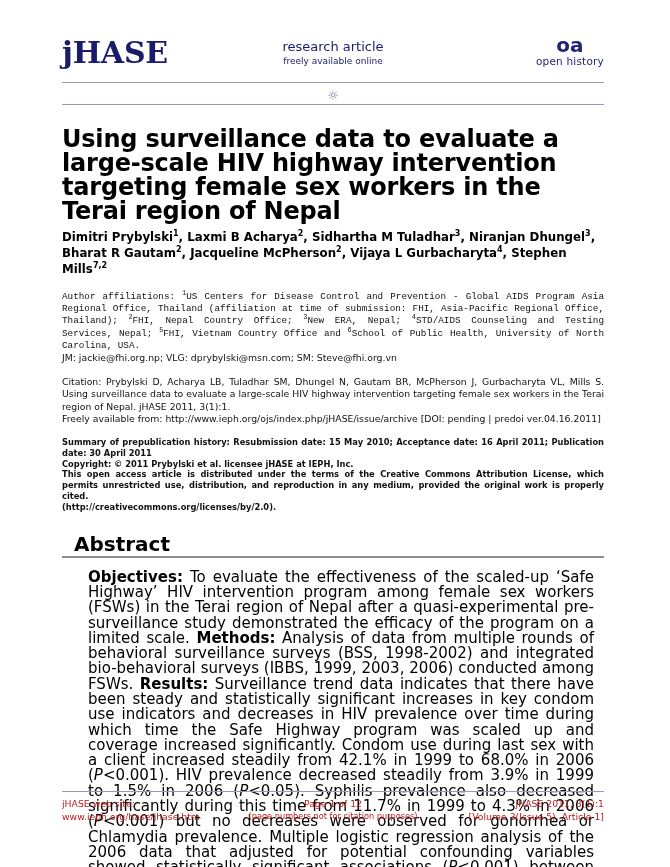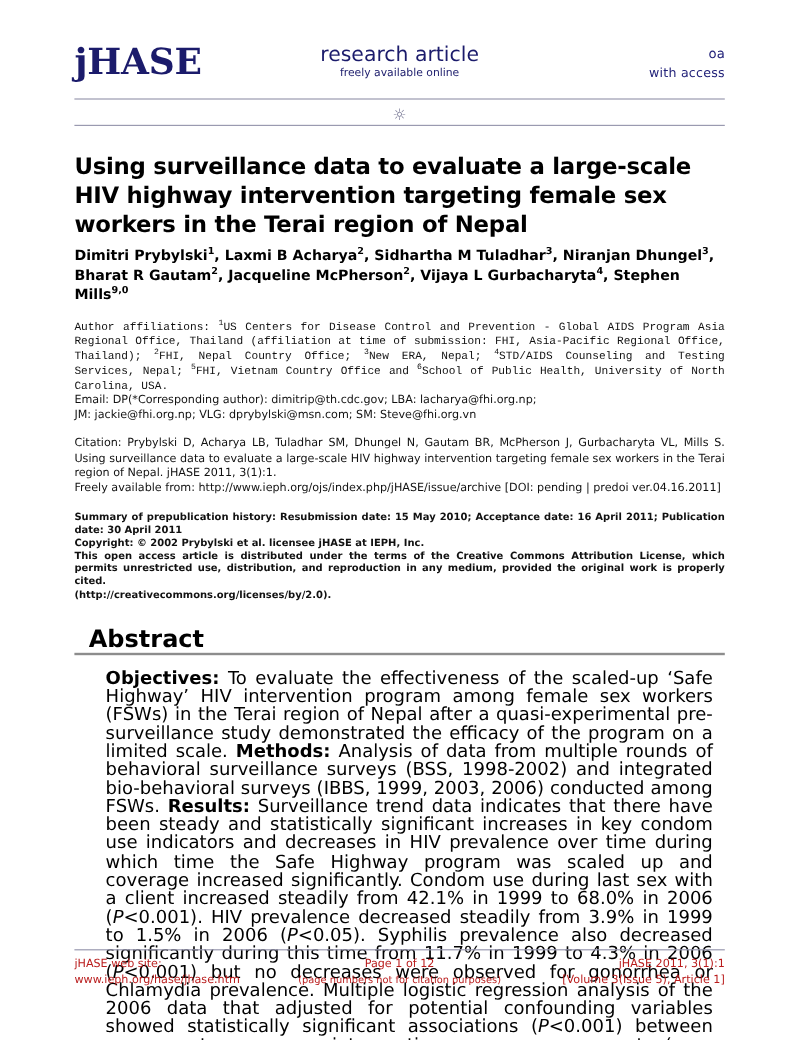--- a/index.html
+++ b/index.html
@@ -43,38 +43,39 @@
   }
   .mast-center {
     position: absolute;
     left: 0;
     right: 0;
     top: 2px;
     text-align: center;
     color: #1b1b6b;
   }
   .mast-center .m1 {
-    font-size: 17px;
+    font-size: 13px;
     line-height: 17px;
   }
   .mast-center .m2 {
     font-size: 9px;
     line-height: 12px;
   }
   .mast-right {
     position: absolute;
     right: 0;
     top: 0;
     text-align: right;
     color: #23237a;
   }
   .mast-right .r1 {
-    font-size: 11px;
-    font-weight: normal;
+    font-size: 20px;
+    font-weight: bold;
     line-height: 18px;
+    text-align: center;
   }
   .mast-right .r2 {
     font-size: 10.5px;
     line-height: 14px;
     letter-spacing: 0.2px;
   }
   .rule {
     border-top: 1px solid #9a9ab0;
     height: 0;
     font-size: 0;
@@ -93,21 +94,21 @@
   }
   .sun-icon {
     display: inline-block;
     color: #7a7a96;
     font-size: 13px;
     line-height: 16px;
   }
 
   
   .title {
-    font-size: 19px;
+    font-size: 24px;
     font-weight: bold;
     line-height: 24px;
     letter-spacing: -0.2px;
     margin-top: 22px;
   }
   .authors {
     font-size: 11.8px;
     font-weight: bold;
     line-height: 16px;
     margin-top: 6px;
@@ -202,51 +203,50 @@
 <div class="page">
 
   <div class="masthead">
     <div class="logo">jHASE</div>
     <div class="mast-center">
       <div class="m1">research article</div>
       <div class="m2">freely available online</div>
     </div>
     <div class="mast-right">
       <div class="r1">oa</div>
-      <div class="r2">with access</div>
+      <div class="r2">open history</div>
     </div>
   </div>
 
   <div class="rule"></div>
   <div class="rule-gap">
     <div class="sun-wrap">
       <span class="sun-icon">☼</span>
     </div>
   </div>
   <div class="rule"></div>
 
   <div class="title">Using surveillance data to evaluate a large-scale HIV highway intervention targeting female sex workers in the Terai region of Nepal</div>
 
-  <div class="authors">Dimitri Prybylski<sup>1</sup>, Laxmi B Acharya<sup>2</sup>, Sidhartha M Tuladhar<sup>3</sup>, Niranjan Dhungel<sup>3</sup>, Bharat R Gautam<sup>2</sup>, Jacqueline McPherson<sup>2</sup>, Vijaya L Gurbacharyta<sup>4</sup>, Stephen Mills<sup>9,0</sup></div>
+  <div class="authors">Dimitri Prybylski<sup>1</sup>, Laxmi B Acharya<sup>2</sup>, Sidhartha M Tuladhar<sup>3</sup>, Niranjan Dhungel<sup>3</sup>, Bharat R Gautam<sup>2</sup>, Jacqueline McPherson<sup>2</sup>, Vijaya L Gurbacharyta<sup>4</sup>, Stephen Mills<sup>7,2</sup></div>
 
   <div class="meta block-affil">Author affiliations: <sup>1</sup>US Centers for Disease Control and Prevention - Global AIDS Program Asia Regional Office, Thailand (affiliation at time of submission: FHI, Asia-Pacific Regional Office, Thailand); <sup>2</sup>FHI, Nepal Country Office; <sup>3</sup>New ERA, Nepal; <sup>4</sup>STD/AIDS Counseling and Testing Services, Nepal; <sup>5</sup>FHI, Vietnam Country Office and <sup>6</sup>School of Public Health, University of North Carolina, USA.</div>
 
   <div class="meta block-email">
-    <div>Email: DP(*Corresponding author): dimitrip@th.cdc.gov; LBA: lacharya@fhi.org.np;</div>
     <div>JM: jackie@fhi.org.np; VLG: dprybylski@msn.com; SM: Steve@fhi.org.vn</div>
   </div>
 
   <div class="meta block-citation">
     <div>Citation: Prybylski D, Acharya LB, Tuladhar SM, Dhungel N, Gautam BR, McPherson J, Gurbacharyta VL, Mills S. Using surveillance data to evaluate a large-scale HIV highway intervention targeting female sex workers in the Terai region of Nepal. jHASE 2011, 3(1):1.</div>
     <div>Freely available from: http://www.ieph.org/ojs/index.php/jHASE/issue/archive  [DOI: pending | predoi ver.04.16.2011]</div>
   </div>
 
   <div class="meta block-history">
     <div>Summary of prepublication history:  Resubmission date: 15 May 2010; Acceptance date: 16 April 2011; Publication date: 30 April 2011</div>
-    <div>Copyright: © 2002 Prybylski et al. licensee jHASE at IEPH, Inc.</div>
+    <div>Copyright: © 2011 Prybylski et al. licensee jHASE at IEPH, Inc.</div>
     <div>This open access article is distributed under the terms of the Creative Commons Attribution License, which permits unrestricted use, distribution, and reproduction in any medium, provided the original work is properly cited.</div>
     <div>(http://creativecommons.org/licenses/by/2.0).</div>
   </div>
 
   <div class="abstract-head">
     <div class="h">Abstract</div>
   </div>
   <div class="abstract-underline"></div>
 
   <div class="abstract-body">

